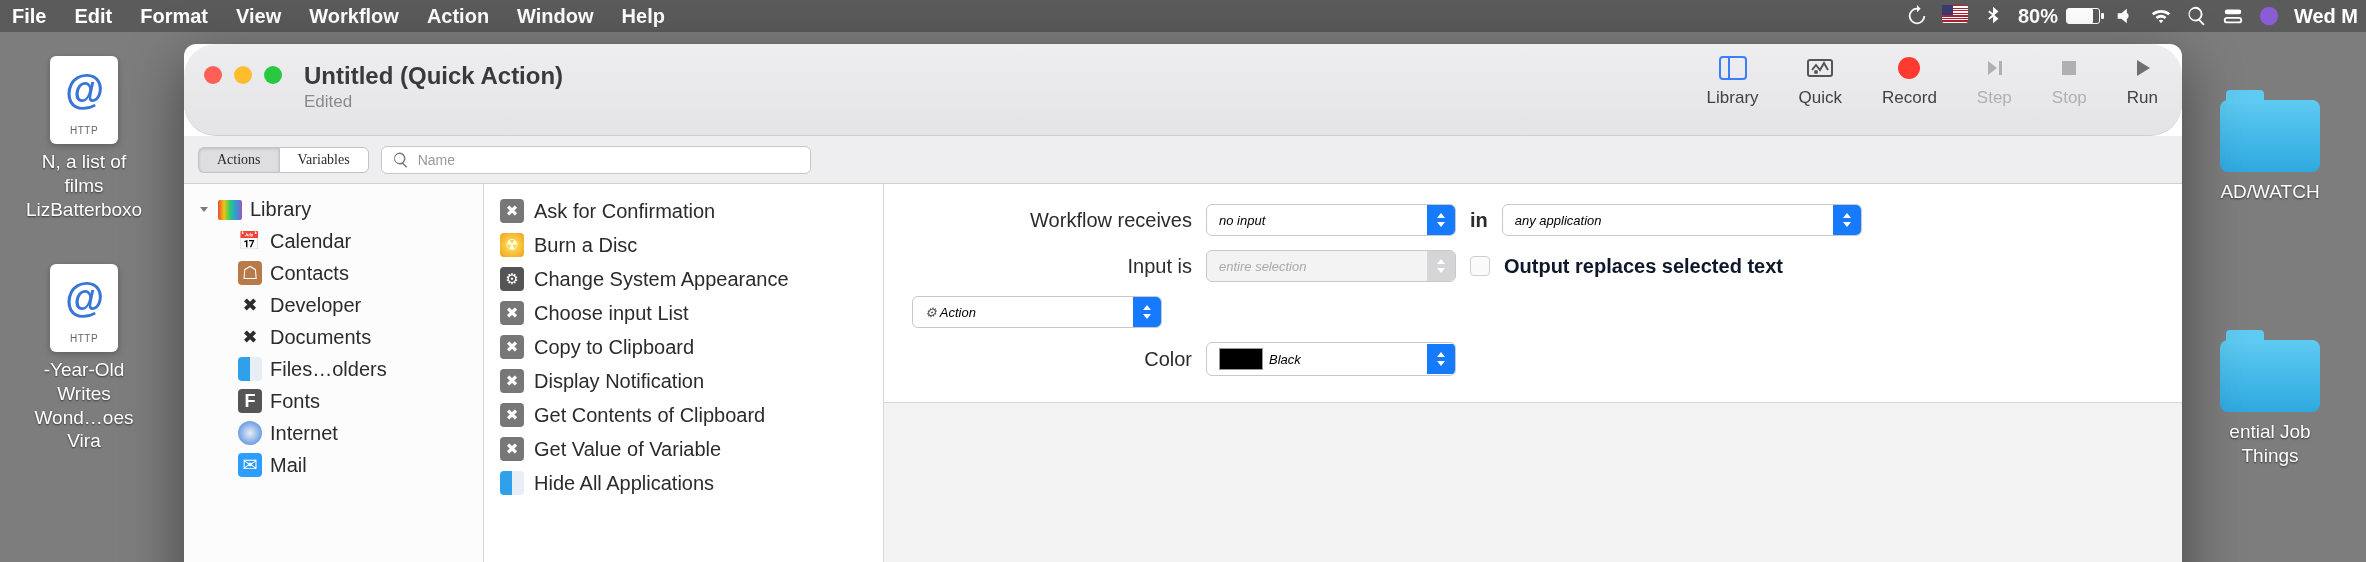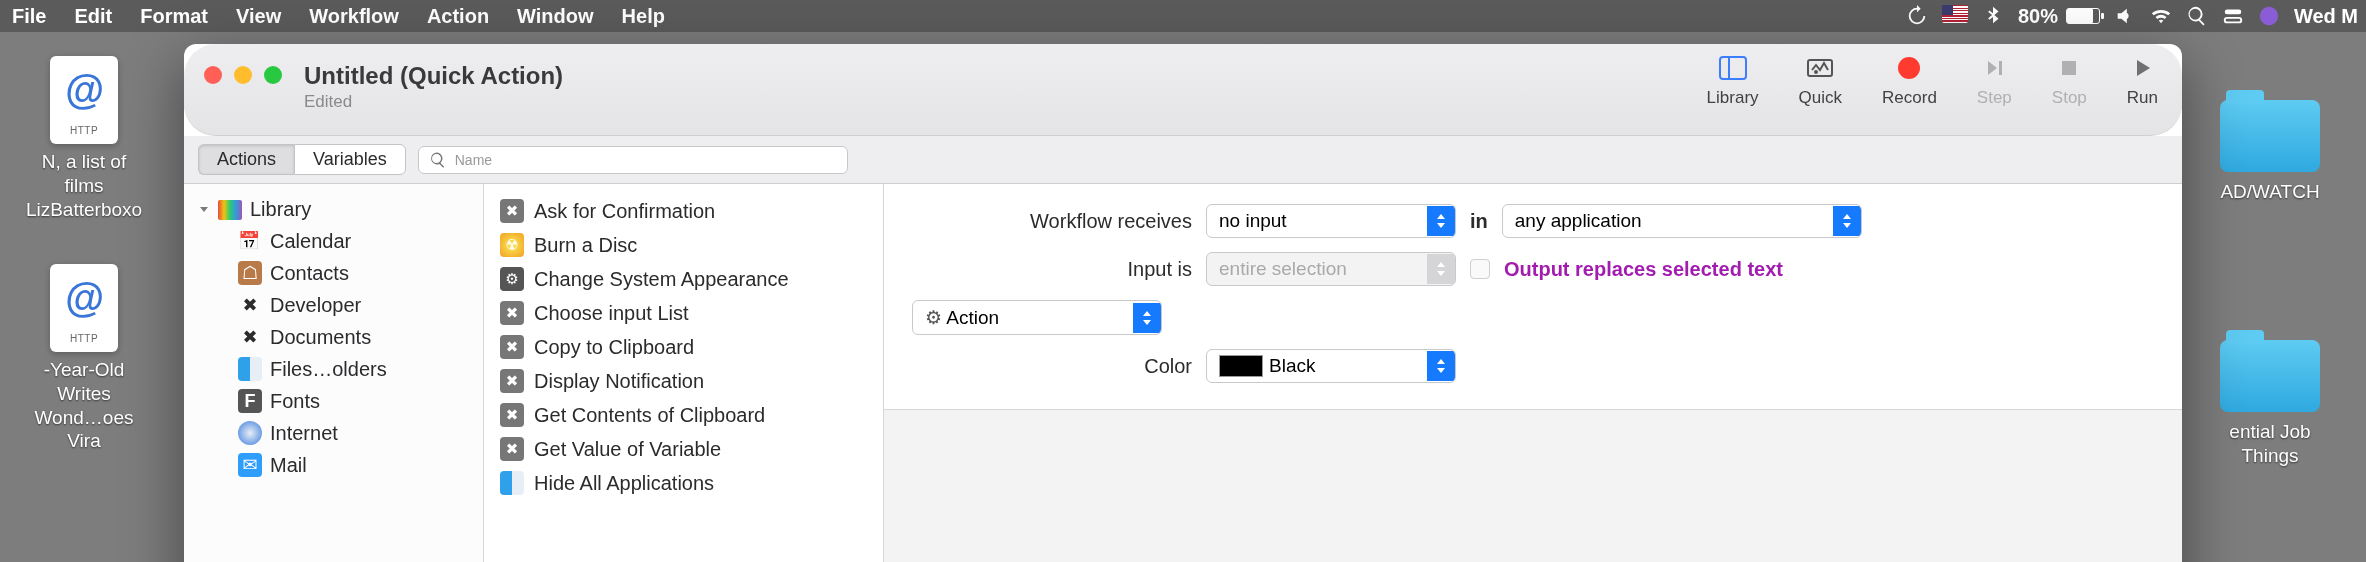--- a/index.html
+++ b/index.html
@@ -40,21 +40,21 @@
 .toolbar { position:absolute; right: 24px; top: 10px; display:flex; gap: 40px; }
 .toolbar .tb-item { text-align:center; color:#424244; font-size:17px; }
 .toolbar .tb-item.disabled { color:#b0b0b2; }
 .toolbar .tb-icon { height: 28px; margin-bottom: 6px; display:flex; justify-content:center; align-items:center; }
 .toolbar svg { width:28px; height:24px; }
 .record-dot { width:22px; height:22px; background:#ff3b30; border-radius:50%; }
 
 
 .tabrow { height: 48px; background:#eeeef0; border-bottom:1px solid #cfcfd1; display:flex; align-items:center; padding: 0 14px; gap: 12px; }
 .segbtn { display:flex; }
-.segbtn button { font-size:18px; padding: 4px 18px; border:1px solid #c4c4c6; background:#fff; color:#2a2a2c; }
+.segbtn button { font-size:14px; padding: 4px 18px; border:1px solid #c4c4c6; background:#fff; color:#2a2a2c;font-family:Liberation Serif, serif; }
 .segbtn button:first-child { border-radius:6px 0 0 6px; border-right:none; }
 .segbtn button:last-child { border-radius:0 6px 6px 0; }
 .segbtn button.active { background:#dedee0; box-shadow: inset 0 1px 3px rgba(0,0,0,.15); }
 .search { flex:0 0 430px; display:flex; align-items:center; background:#fff; border:1px solid #c8c8ca; border-radius:6px; padding: 4px 10px; gap:8px; }
 .search svg { width:18px; height:18px; fill:#7a7a7c; }
 .search input { border:none; outline:none; font-size:14px; flex:1; color:#333; }
 .search input::placeholder { color:#9a9a9c; }
 
 
 .body-split { display:flex; flex:1; min-height:0; }
@@ -69,21 +69,21 @@
 .actions-list { width:400px; background:#fff; border-right:1px solid #d7d7d9; padding: 10px 8px; overflow:hidden; }
 .action-row { display:flex; align-items:center; gap:10px; padding:5px 8px; font-size:20px; color:#2b2b2d; }
 .action-icon { width:24px; height:24px; border-radius:4px; display:flex; align-items:center; justify-content:center; font-size:15px; color:#fff; }
 
 .settings { flex:1; background:linear-gradient(#fdfdfd 0 4%, #f3f3f3 4% 100%); }
 .settings-header { background:#fff; border-bottom:1px solid #d8d8da; padding: 20px 28px 26px; }
 .form-row { display:flex; align-items:center; gap:14px; margin-bottom: 14px; }
 .form-row .label { width: 280px; text-align:right; font-size:20px; color:#2b2b2d; }
 .select { display:flex; align-items:center; border:1px solid #c9c9cb; border-radius:6px; overflow:hidden; min-width: 250px; background:#fff; }
 .select.disabled { background:#f3f3f3; color:#a9a9ab; }
-.select .sel-val { flex:1; padding: 5px 12px; font-size:19px; }
+.select .sel-val { flex:1; padding: 5px 12px; font-size:13px;font-style:italic; }
 .select .sel-btn { width:28px; height:30px; background:#167aff; display:flex; align-items:center; justify-content:center; }
 .select.disabled .sel-btn { background:#d5d5d7; }
 .select .sel-btn svg { width:12px; height:14px; fill:#fff; }
 .inline-text { font-size:20px; color:#2b2b2d;font-weight:bold; }
 .checkbox { width:20px; height:20px; border:1px solid #cfcfd1; border-radius:4px; background:#fafafa; }
 .swatch { width:44px; height:22px; background:#000; border:1px solid #999; margin-right:-4px; }
 </style>
 </head>
 <body>
 
@@ -340,21 +340,21 @@
           <div class="label">Input is</div>
           <div class="select disabled">
             <div class="sel-val">entire selection</div>
             <div class="sel-btn">
                 <svg viewBox="0 0 12 14">
                   <path d="M6 0l4 5H2zM6 14l4-5H2z"></path>
                 </svg>
               </div>
           </div>
           <div class="checkbox"></div>
-          <div class="inline-text" style="color:#a21caf">Output replaces selected text</div>
+          <div class="inline-text" style="color:#0f172a">Output replaces selected text</div>
         </div>
 
         <div class="form-row">
           <div class="select">
             <div class="sel-val"><span style="color:#555">⚙︎</span> <span>Action</span></div>
             <div class="sel-btn">
                 <svg viewBox="0 0 12 14">
                   <path d="M6 0l4 5H2zM6 14l4-5H2z"></path>
                 </svg>
               </div>

